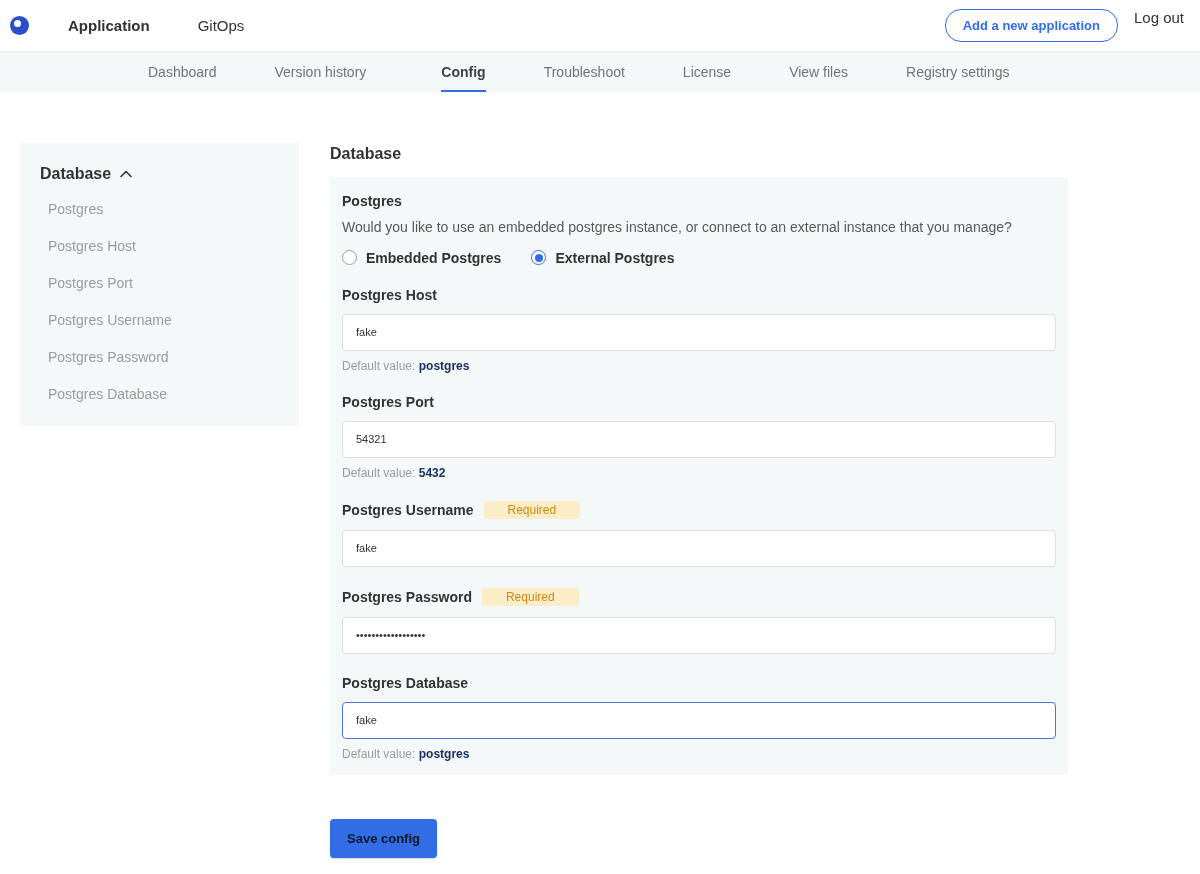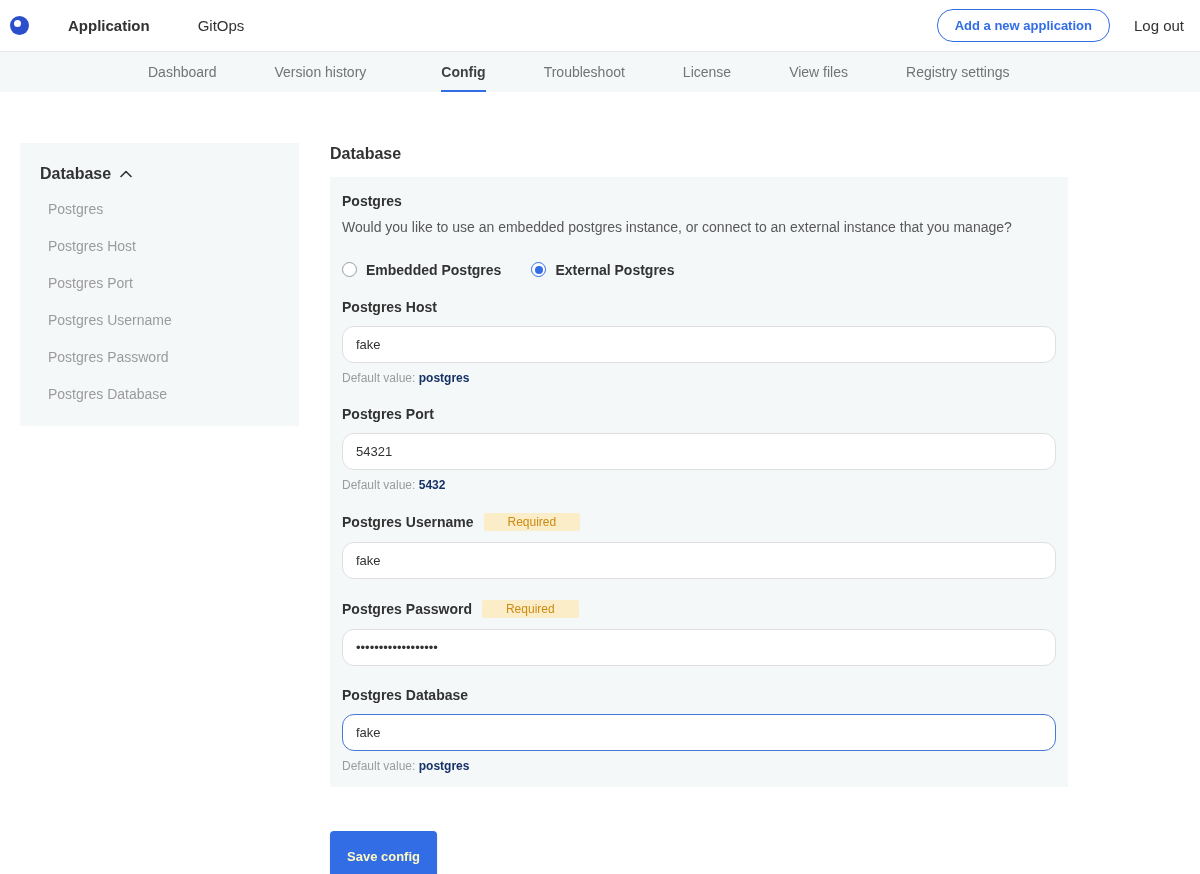--- a/index.html
+++ b/index.html
@@ -24,21 +24,21 @@
   .logo-inner {
     position:absolute; width:7px; height:7px; border-radius:50%;
     background:#ffffff; top:4px; left:4px;
   }
   .topnav { display:flex; margin-left:39px; gap:48px; height:100%; align-items:stretch; }
   .topnav-item {
     font-size:15px; color:#323232; display:flex; align-items:center;
     cursor:pointer; text-decoration:none;
   }
   .topnav-item.active { font-weight:700; }
-  .topbar-right { margin-left:auto; display:flex; align-items:center; gap:24px; }
+  .topbar-right { margin-left:auto; display:flex; align-items:flex-start; gap:16px; }
   .add-app-btn {
     border:1px solid #326de6; color:#326de6; background:#fff;
     border-radius:16px; padding:8px 17px; font-size:13px; font-weight:700;
     cursor:pointer; font-family:inherit;
   }
   .logout { font-size:15px; color:#323232; cursor:pointer; text-decoration:none; }
 
   
   .subnav {
     height:40px; background:#f5f8f9; display:flex;
@@ -64,53 +64,53 @@
   .sidebar-items { margin-top:18px; display:flex; flex-direction:column; gap:21px; padding-left:8px; }
   .sidebar-item { font-size:14px; color:#9b9b9b; cursor:pointer; }
 
   .main { margin-left:31px; width:738px; }
   .main-title { font-size:16px; font-weight:700; margin:2px 0 14px 0; }
 
   .card { background:#f5f8f9; padding:16px 12px 14px 12px; }
   .group-label { font-size:14px; font-weight:700; }
   .group-help { font-size:14px; color:#585858; margin-top:9px; line-height:1.35; }
 
-  .radios { display:flex; gap:30px; margin-top:25px; align-items:center; }
+  .radios { display:flex; gap:30px; margin-top:13px; align-items:center; }
   .radio-option { display:flex; align-items:center; gap:9px; cursor:pointer; }
   .radio {
     width:15px; height:15px; border-radius:50%;
     border:1px solid #9b9b9b; background:#fff; position:relative; flex:0 0 auto;
   }
   .radio.selected { border-color:#326de6; }
   .radio.selected::after {
     content:""; position:absolute; left:2.5px; top:2.5px; right:2.5px; bottom:2.5px;
     border-radius:50%; background:#326de6;
   }
   .radio-label { font-size:14px; font-weight:700; color:#323232; }
 
   .field { margin-top:21px; }
   .field-label { font-size:14px; font-weight:700; display:flex; align-items:center; gap:10px; }
   .required-badge {
     font-size:12px; font-weight:400; color:#cd8a12; background:#fbedc7;
     padding:2px 24px; border-radius:2px;
   }
   .field-input {
     display:block; width:100%; height:37px; margin-top:11px;
-    border:1px solid #dfdfdf; border-radius:12px; background:#fff;
-    padding:0 13px; font-size:13px; color:#323232;
+    border:1px solid #dfdfdf; border-radius:4px; background:#fff;
+    padding:0 13px; font-size:11px; color:#323232;
     font-family:inherit; outline:none;
   }
   .field-input.focused { border:1px solid #4a77d4; }
   .default-hint { margin-top:8px; font-size:12px; color:#9b9b9b; }
   .default-hint .default-val { color:#163166; font-weight:700; }
 
   .save-btn {
     margin-top:44px; margin-bottom:18px;
-    background:#326de6; color:#fef9c3; border:none; border-radius:4px;
-    padding:18px 17px; font-size:13px; font-weight:700; cursor:pointer;
+    background:#326de6; color:#0f172a; border:none; border-radius:4px;
+    padding:12px 17px; font-size:13px; font-weight:700; cursor:pointer;
     font-family:inherit; box-shadow:0 1px 2px rgba(0,0,0,.18);
   }
 </style>
 </head>
 <body>
 
 <header class="topbar">
   <div class="logo">
       <span class="logo-inner"></span>
     </div>

